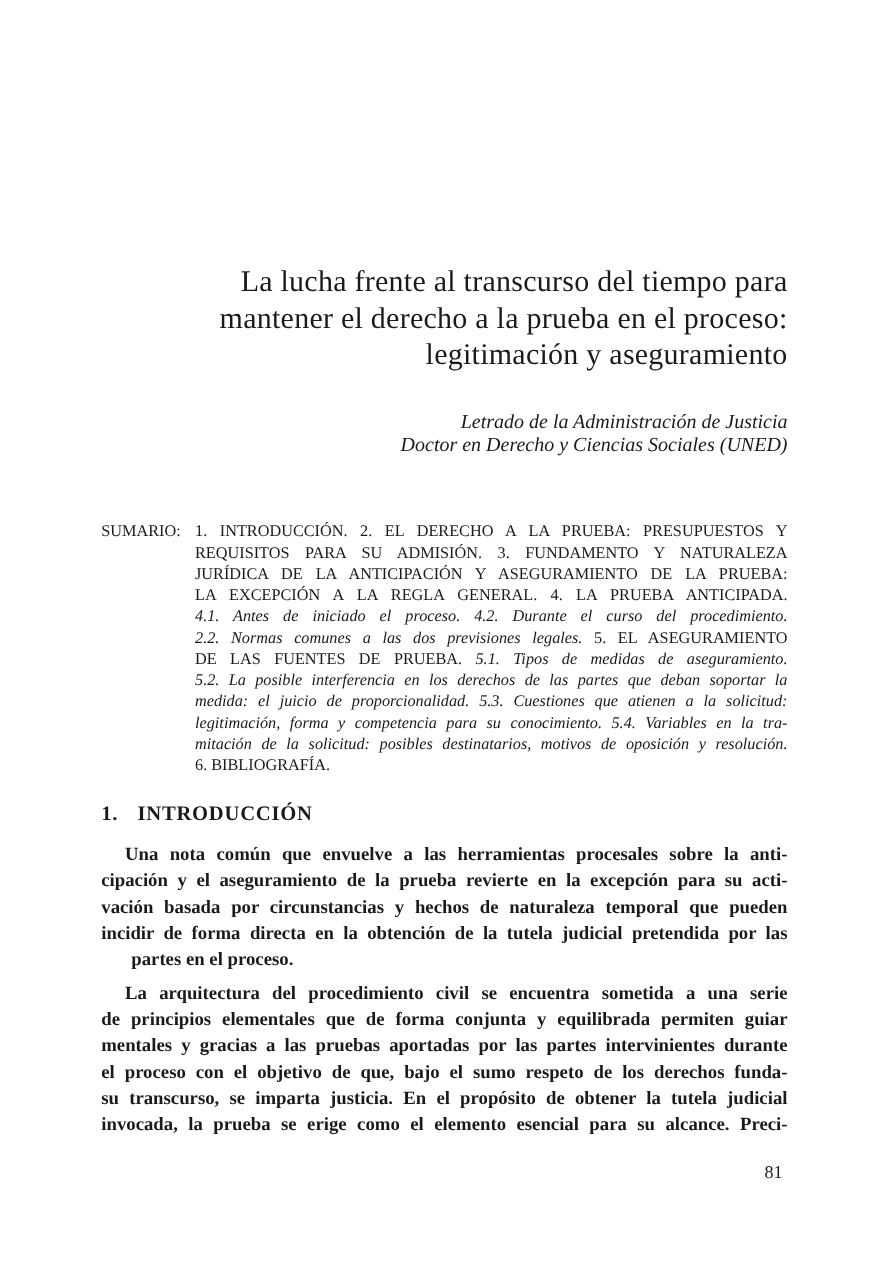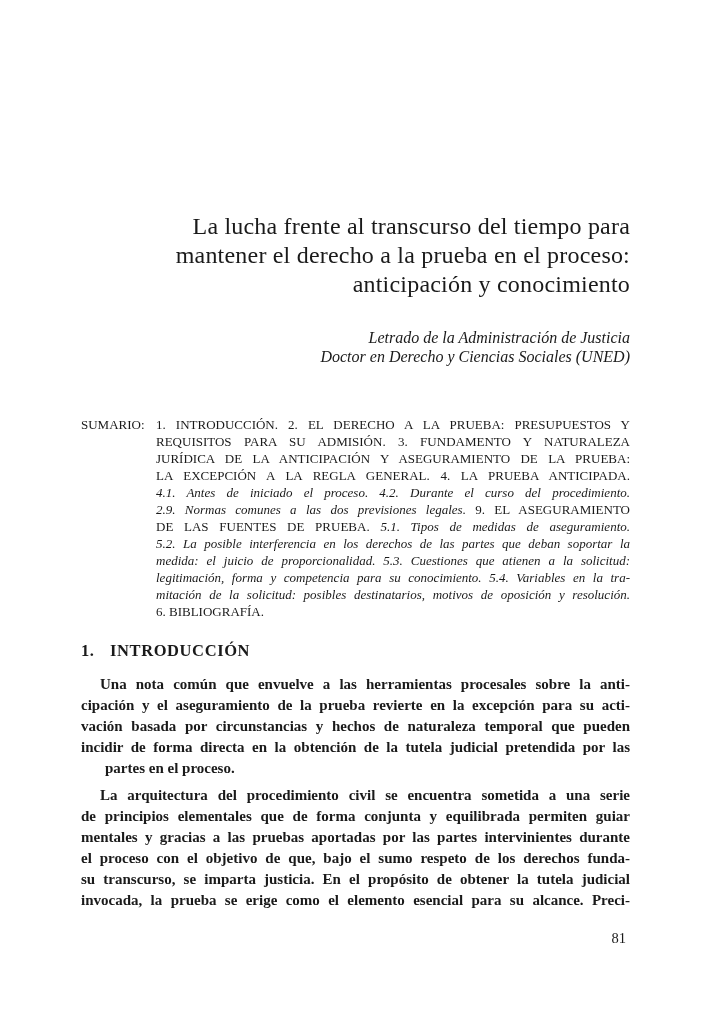--- a/index.html
+++ b/index.html
@@ -98,37 +98,37 @@
   }
 </style>
 </head>
 <body>
 
 <div class="page">
 
   <h1 class="title">
       <div class="title-line">La lucha frente al transcurso del tiempo para</div>
       <div class="title-line">mantener el derecho a la prueba en el proceso:</div>
-      <div class="title-line">anticipación y conocimiento</div>
+      <div class="title-line">legitimación y aseguramiento</div>
     </h1>
 
   <div class="author">
       <div class="author-line it">Letrado de la Administración de Justicia</div>
       <div class="author-line it">Doctor en Derecho y Ciencias Sociales (UNED)</div>
     </div>
 
   <div class="sumario">
     <div class="sumario-label">SUMARIO:</div>
     <div class="sumario-body">
         <div class="sumario-line"><span class="seg-r">1. INTRODUCCIÓN. 2. EL DERECHO A LA PRUEBA: PRESUPUESTOS Y</span></div>
         <div class="sumario-line"><span class="seg-r">REQUISITOS PARA SU ADMISIÓN. 3. FUNDAMENTO Y NATURALEZA</span></div>
         <div class="sumario-line"><span class="seg-r">JURÍDICA DE LA ANTICIPACIÓN Y ASEGURAMIENTO DE LA PRUEBA:</span></div>
         <div class="sumario-line"><span class="seg-r">LA EXCEPCIÓN A LA REGLA GENERAL. 4. LA PRUEBA ANTICIPADA.</span></div>
         <div class="sumario-line"><span class="seg-i">4.1. Antes de iniciado el proceso. 4.2. Durante el curso del procedimiento.</span></div>
-        <div class="sumario-line"><span class="seg-i">2.9. Normas comunes a las dos previsiones legales. </span><span class="seg-r">9. EL ASEGURAMIENTO</span></div>
+        <div class="sumario-line"><span class="seg-i">2.2. Normas comunes a las dos previsiones legales. </span><span class="seg-r">5. EL ASEGURAMIENTO</span></div>
         <div class="sumario-line"><span class="seg-r">DE LAS FUENTES DE PRUEBA. </span><span class="seg-i">5.1. Tipos de medidas de aseguramiento.</span></div>
         <div class="sumario-line"><span class="seg-i">5.2. La posible interferencia en los derechos de las partes que deban soportar la</span></div>
         <div class="sumario-line"><span class="seg-i">medida: el juicio de proporcionalidad. 5.3. Cuestiones que atienen a la solicitud:</span></div>
         <div class="sumario-line"><span class="seg-i">legitimación, forma y competencia para su conocimiento. 5.4. Variables en la tra-</span></div>
         <div class="sumario-line"><span class="seg-i">mitación de la solicitud: posibles destinatarios, motivos de oposición y resolución.</span></div>
         <div class="sumario-line last"><span class="seg-r">6. BIBLIOGRAFÍA.</span></div>
       </div>
   </div>
 
   <div class="heading">

